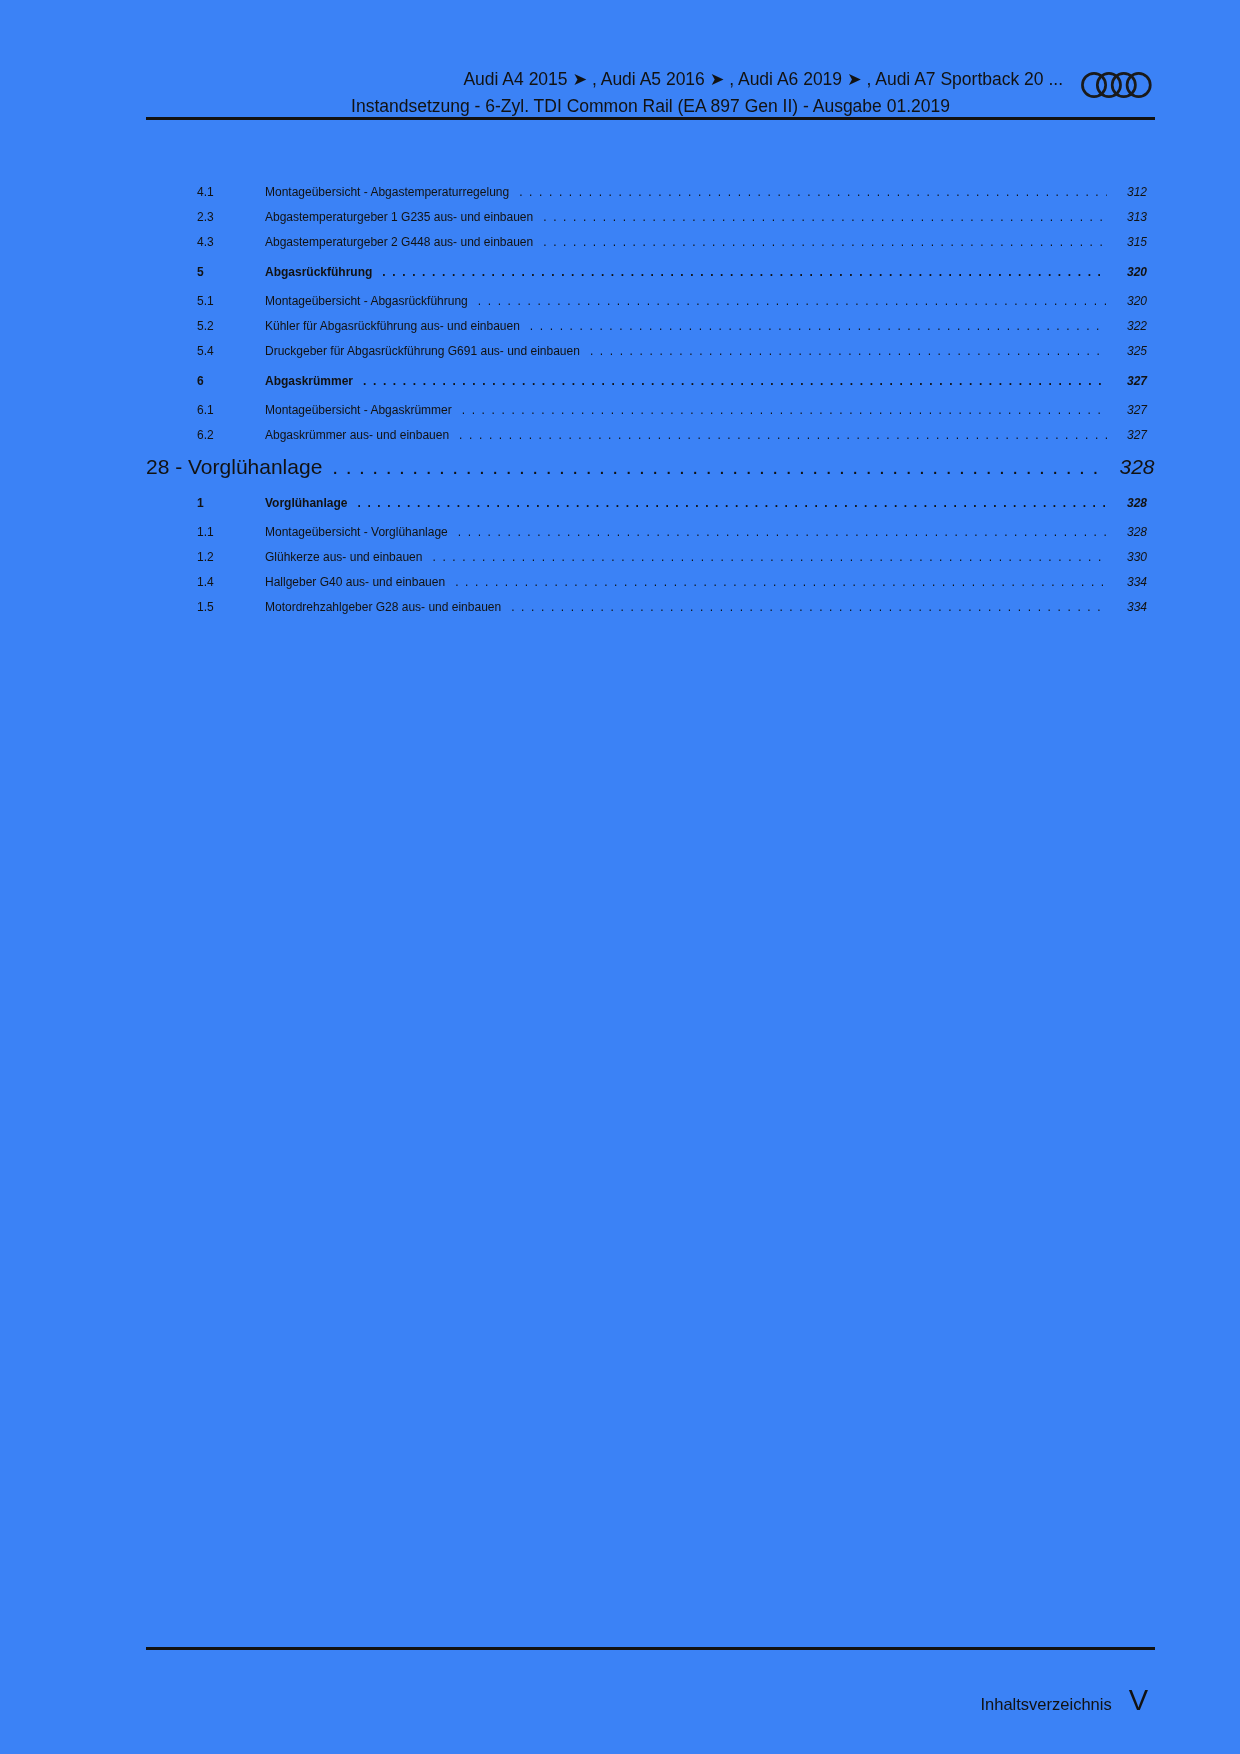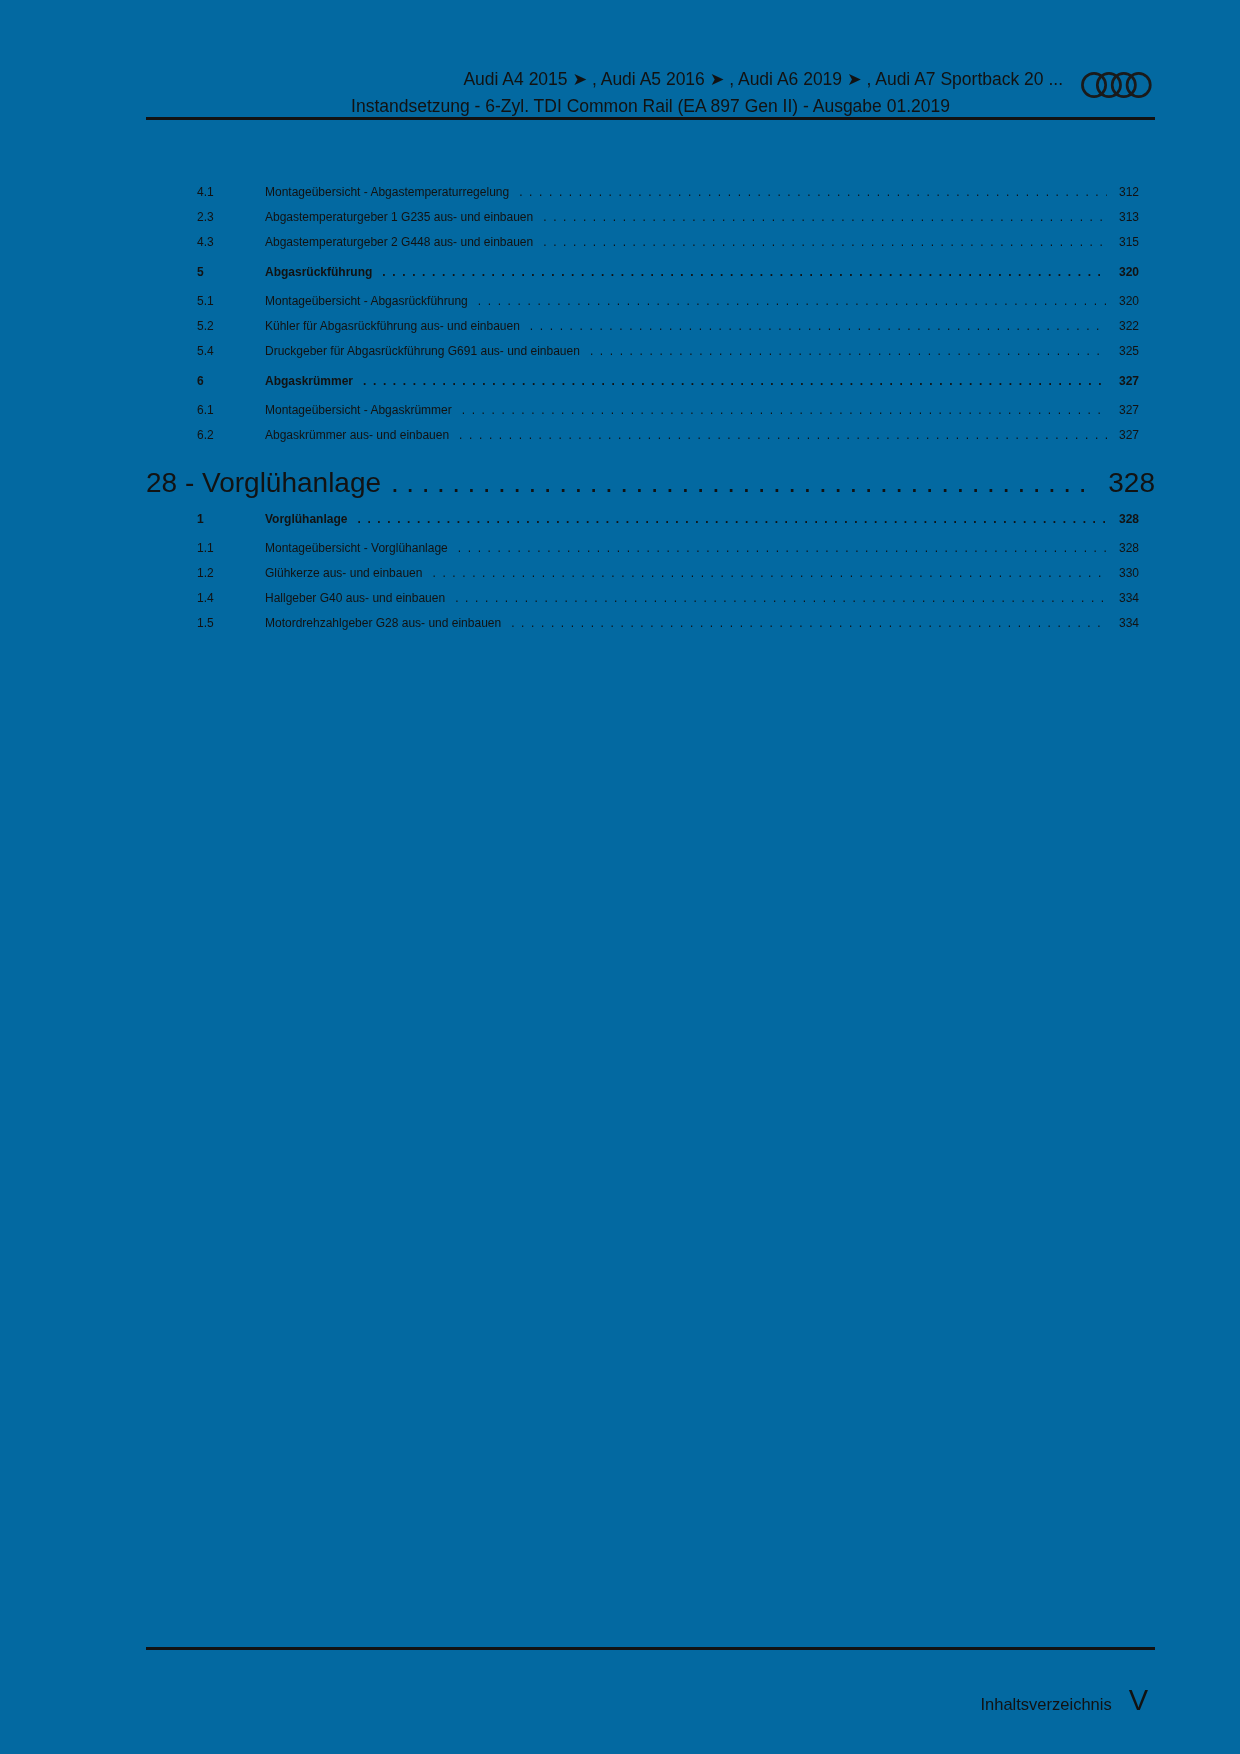--- a/index.html
+++ b/index.html
@@ -1,21 +1,21 @@
 <!DOCTYPE html>
 <html lang="de"><head>
 <meta charset="utf-8">
 <style>
   html, body { margin: 0; padding: 0; background: #e8e8e8; }
   .page {
     position: relative;
     width: 1240px;
     height: 1754px;
     margin: 0 auto;
-    background: #0369a1;
+    background: #3b82f6;
     font-family: "Liberation Sans", "DejaVu Sans", sans-serif;
     color: #111;
     overflow: hidden;
   }
 
   
   .header-text {
     position: absolute;
     left: 146px;
     top: 68px;
@@ -63,27 +63,27 @@
     flex: 1 1 auto;
     overflow: hidden;
     white-space: nowrap;
     margin-left: 10px;
     margin-right: 12px;
   }
   .row .dots::after {
     content: "................................................................................................................................................................";
     letter-spacing: 6.6px;
   }
-  .row .pagenum { flex: 0 0 auto; min-width: 36px; text-align: left; }
+  .row .pagenum { flex: 0 0 auto; min-width: 36px; text-align: center; font-style: italic; }
 
   .row.bold { font-weight: bold; margin-top: 5px; margin-bottom: 4px; }
   .row.chapter {
-    font-size: 28px;
+    font-size: 21px;
     line-height: 30px;
-    margin-top: 20px;
+    margin-top: 4px;
     margin-bottom: 9px;
     padding-left: 0;
   }
   .row.chapter .dots::after { letter-spacing: 7.5px; }
 
   
   .footer-rule {
     position: absolute;
     left: 146px;
     top: 1647px;

